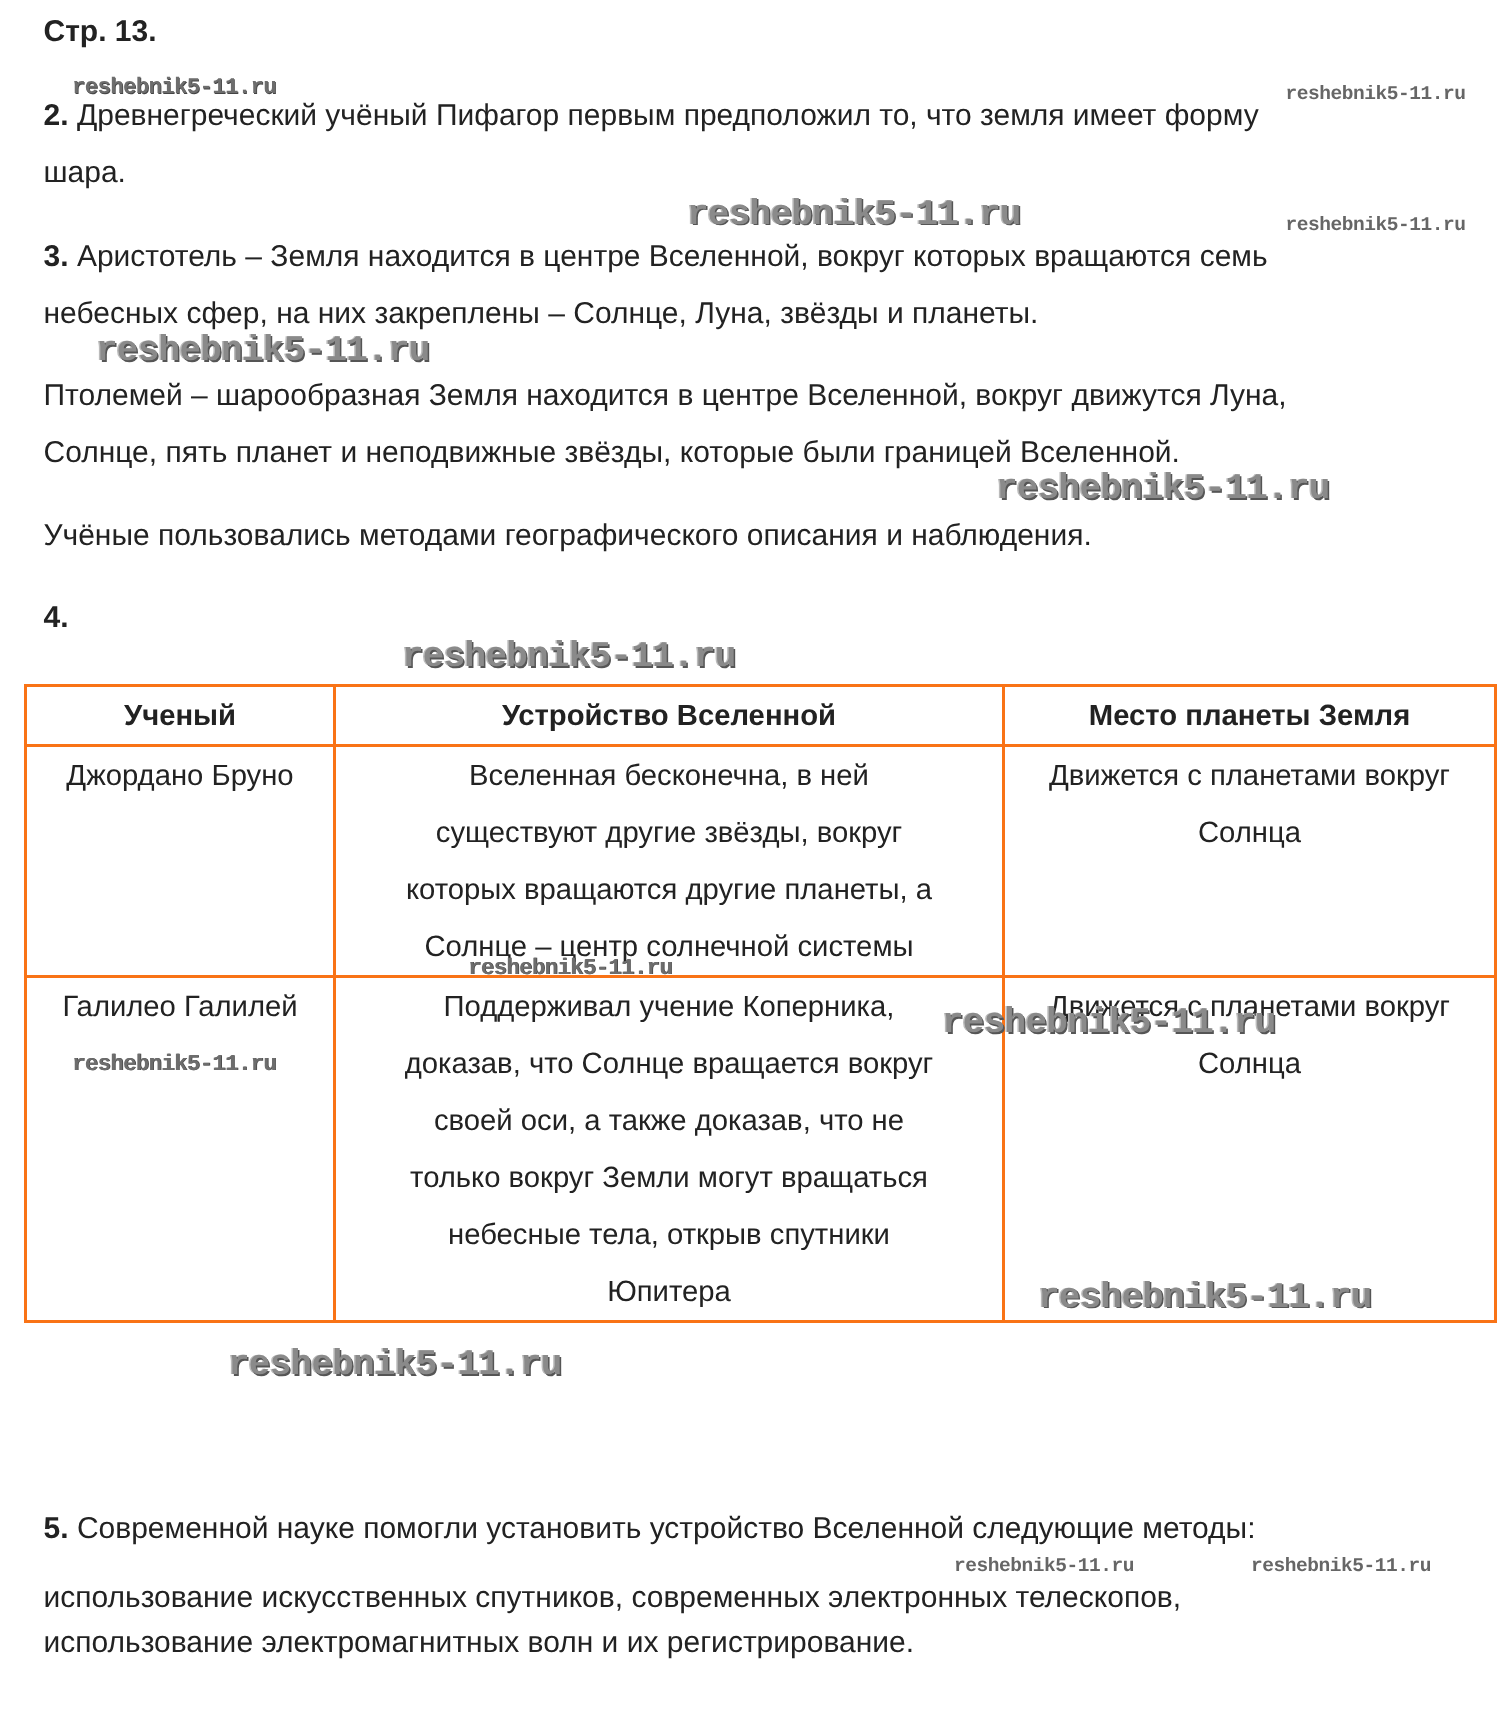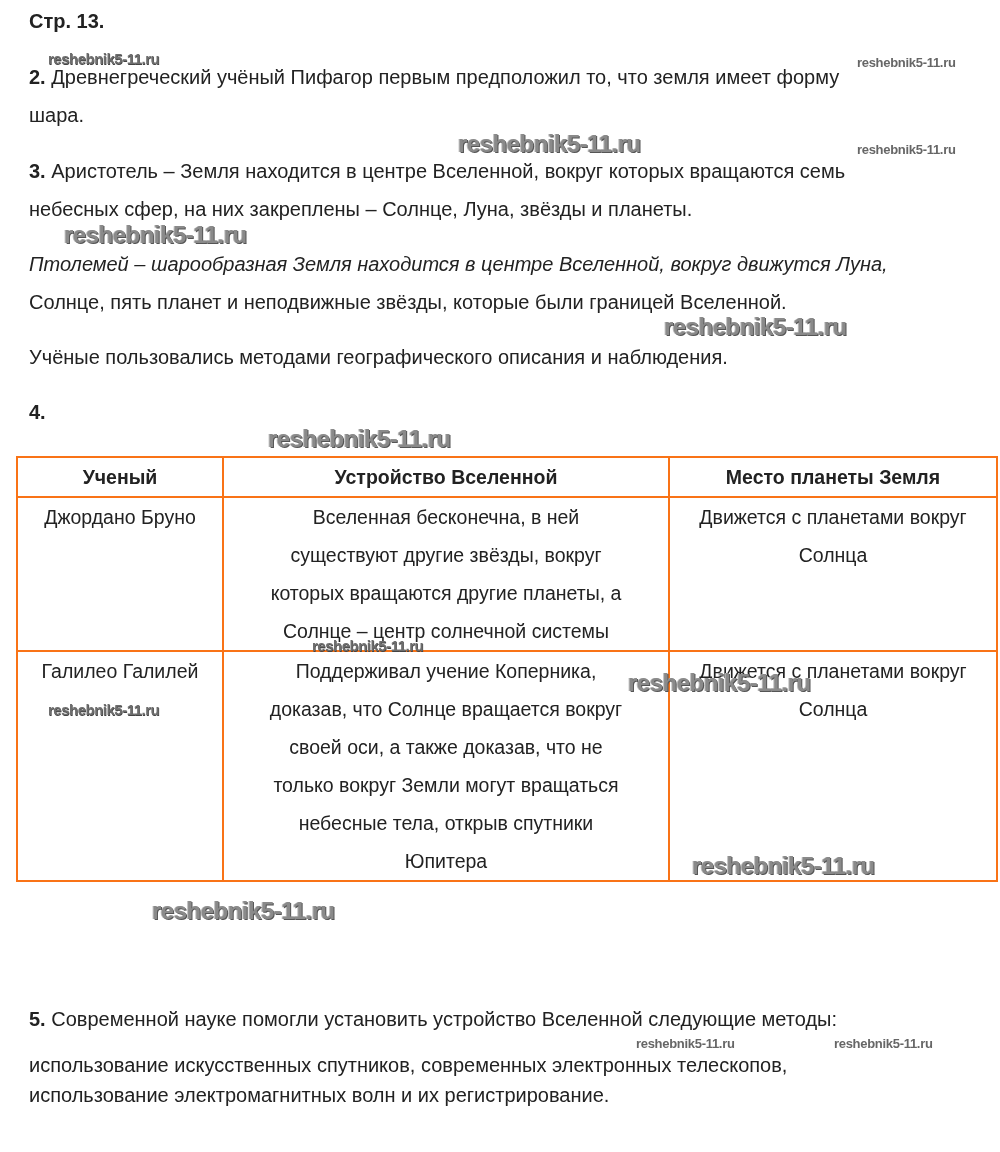--- a/index.html
+++ b/index.html
@@ -4,21 +4,21 @@
 <style>
   html, body { margin: 0; padding: 0; background: #ffffff; }
   body {
     width: 1000px; height: 1152px; position: relative; overflow: hidden;
     font-family: "Liberation Sans", sans-serif; color: #222222;
   }
   .p { position: absolute; left: 29px; font-size: 20px; line-height: 38px; white-space: nowrap; }
   .b { font-weight: bold; }
   .title { position: absolute; left: 29px; top: 6px; font-size: 20px; font-weight: bold; line-height: 30px; }
   .wm {
-    position: absolute; font-family: Liberation Sans, sans-serif; font-weight: bold;
+    position: absolute; font-family: Liberation Mono, monospace; font-weight: bold;
     color: #8a8a8a; white-space: nowrap; letter-spacing: -0.5px;
     text-shadow: 1px 1px 0 #555, -1px 0 0 #bbb;
   }
   .wm.small { font-size: 13px; color: #666; text-shadow: none; letter-spacing: -0.3px; }
   .wm.med { font-size: 15px; color: #6d6d6d; text-shadow: 0.5px 0.5px 0 #444; }
   .wm.big { font-size: 24px; }
   table {
     position: absolute; left: 16px; top: 456px; width: 982px;
     border-collapse: collapse; font-size: 19.5px; line-height: 38px;
   }
@@ -33,21 +33,21 @@
 </head>
 <body>
 
 <div class="title">Стр. 13.</div>
 
 <div class="p" style="top:58px;"><span class="b">2.</span> <span>Древнегреческий учёный Пифагор первым предположил то, что земля имеет форму</span></div>
 <div class="p" style="top:96px;">шара.</div>
 
 <div class="p" style="top:152px;"><span class="b">3.</span> <span>Аристотель – Земля находится в центре Вселенной, вокруг которых вращаются семь</span></div>
 <div class="p" style="top:190px;">небесных сфер, на них закреплены – Солнце, Луна, звёзды и планеты.</div>
-<div class="p" style="top:245px;font-style:italic;">Птолемей – шарообразная Земля находится в центре Вселенной, вокруг движутся Луна,</div>
+<div class="p" style="top:245px;">Птолемей – шарообразная Земля находится в центре Вселенной, вокруг движутся Луна,</div>
 <div class="p" style="top:283px;">Солнце, пять планет и неподвижные звёзды, которые были границей Вселенной.</div>
 <div class="p" style="top:338px;">Учёные пользовались методами географического описания и наблюдения.</div>
 
 <div class="p b" style="top:393px;">4.</div>
 
 <table>
   <tbody>
       <tr>
     <th>Ученый</th>
     <th>Устройство Вселенной</th>

